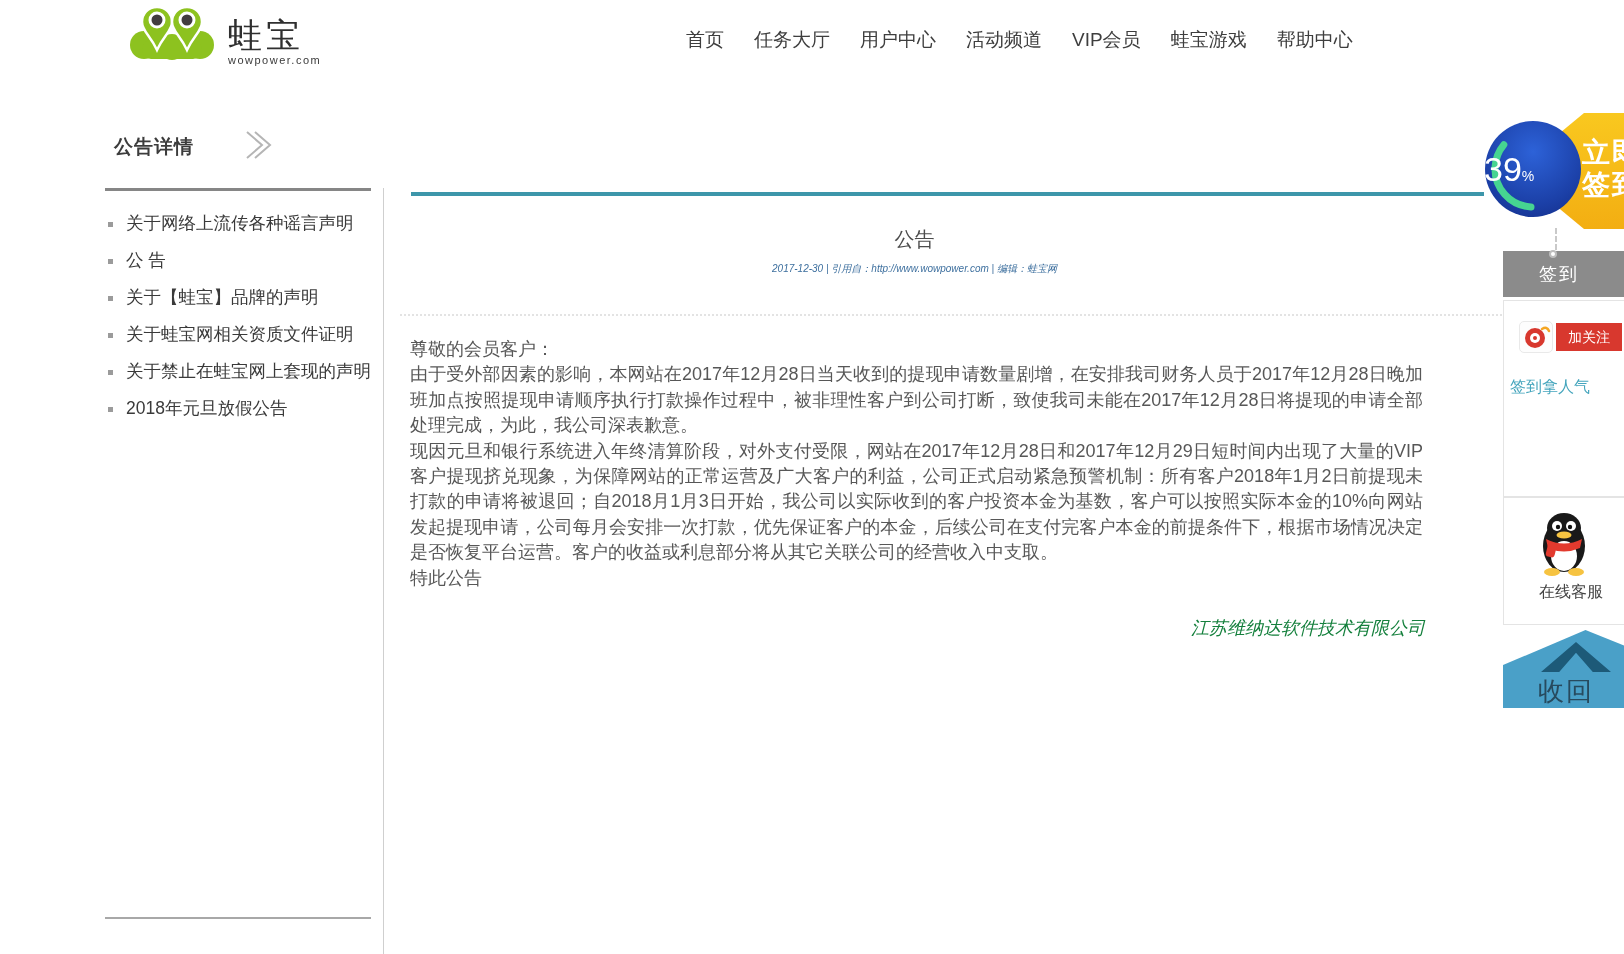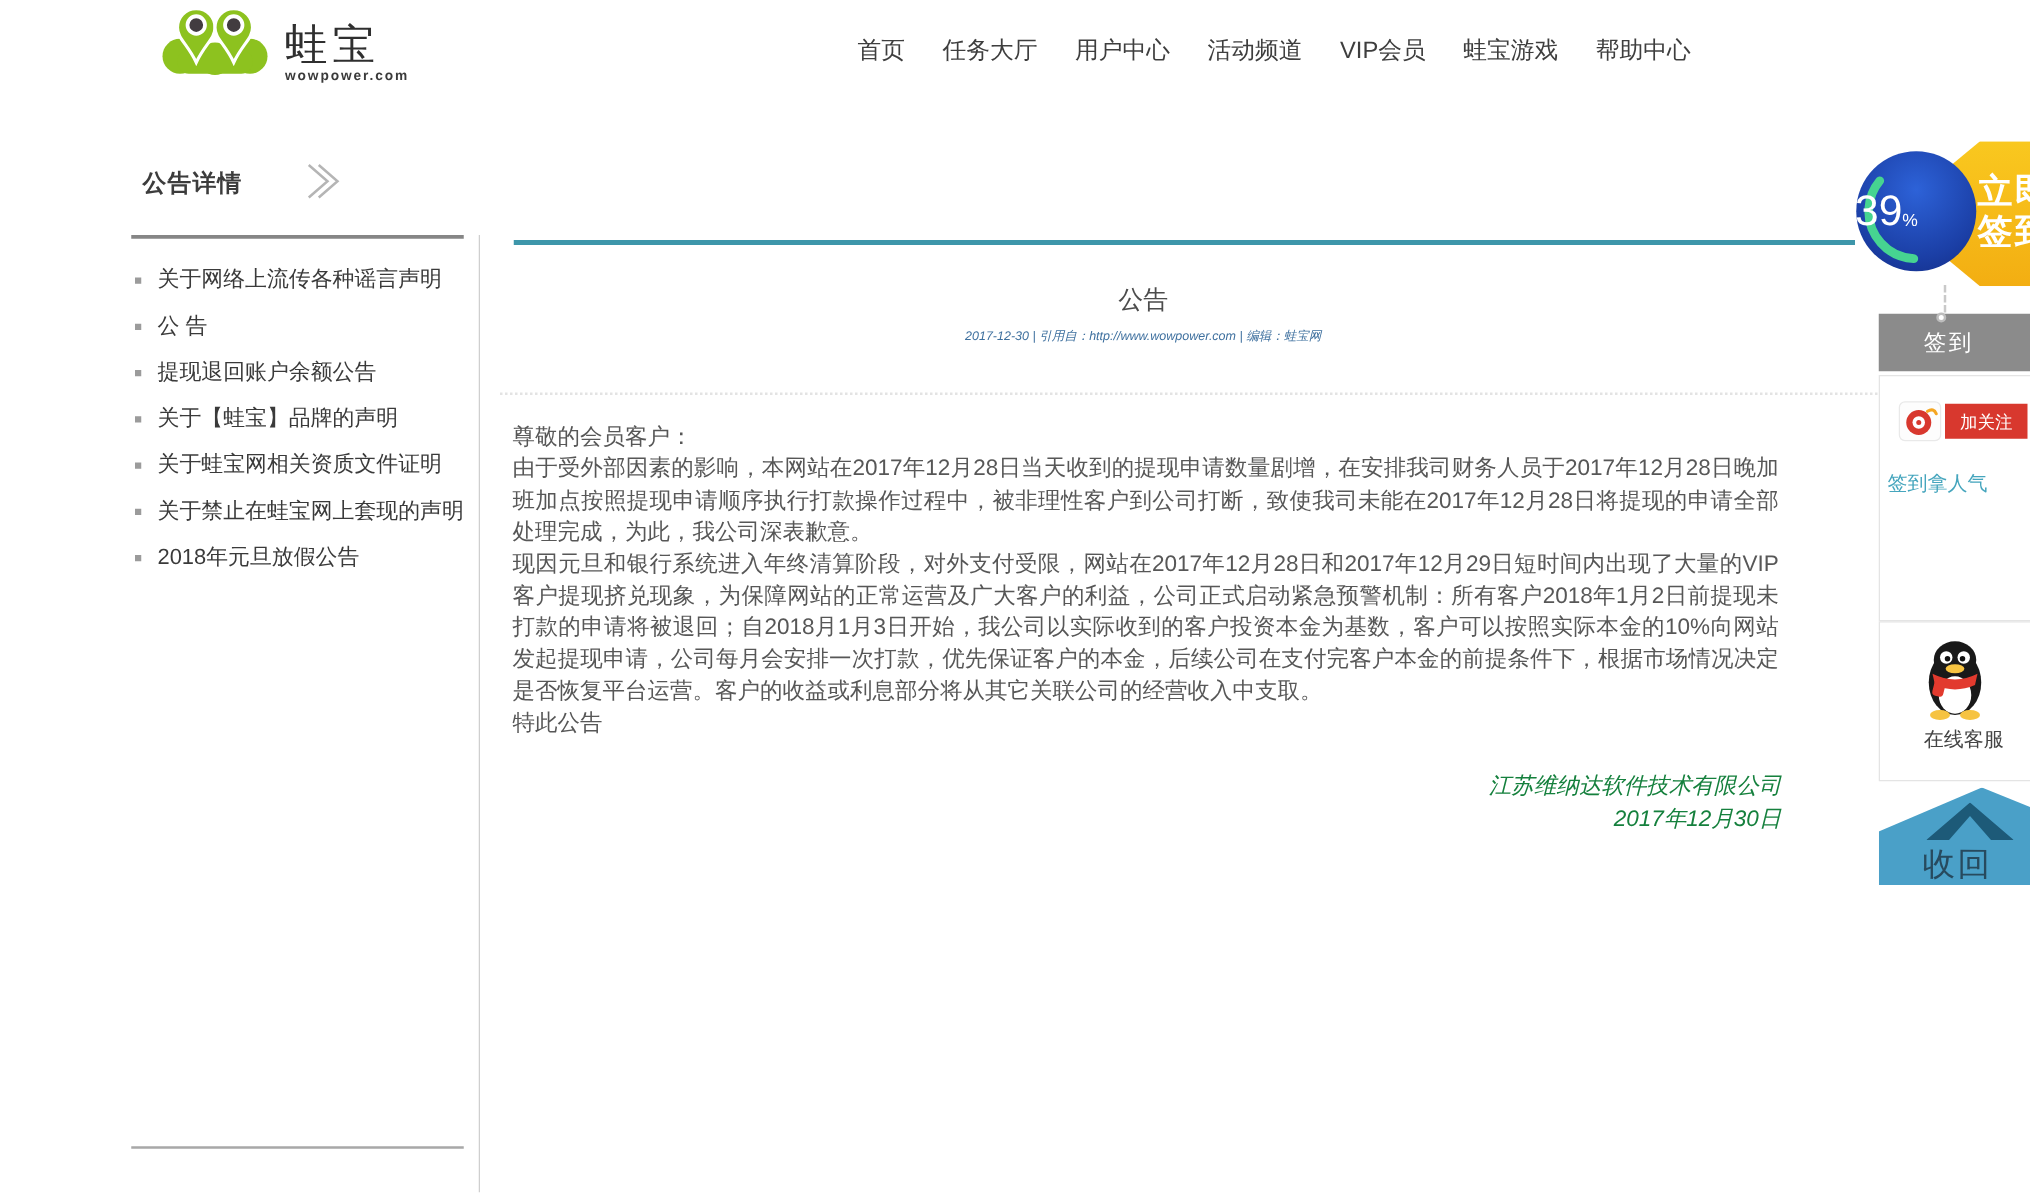--- a/index.html
+++ b/index.html
@@ -11,21 +11,21 @@
     background:#fff;
     font-family:"Liberation Sans","DejaVu Sans",sans-serif;
     color:#333;
   }
   .abs { position:absolute; }
 
   
   .logo { left:128px; top:4px; display:flex; align-items:flex-end; }
   .logo-text { margin-left:12px; margin-top:4px; }
   .logo-cn { font-size:34px; color:#2f2f2f; letter-spacing:4px; line-height:36px; }
-  .logo-en { font-size:11px; font-weight:bold; color:#3a3a3a; letter-spacing:1.5px; margin-top:1px; }
+  .logo-en { font-size:11px; font-weight:normal; color:#3a3a3a; letter-spacing:1.5px; margin-top:1px; }
 
   .main-nav { left:686px; top:27px; display:flex; gap:30px; list-style:none; }
   .main-nav li { font-size:19px; color:#3e3e3e; cursor:pointer; white-space:nowrap; }
 
   
   .sb-title { left:114px; top:134px; font-size:19px; font-weight:bold; color:#3c3c3c; letter-spacing:1px; }
   .sb-chevron { left:240px; top:128px; }
   .sb-rule-top { left:105px; top:188px; width:266px; height:3px; background:#868686; }
   .sb-rule-bottom { left:105px; top:917px; width:266px; height:2px; background:#a8a8a8; }
   .sb-vline { left:383px; top:188px; width:1px; height:766px; background:#cfcfcf; }
@@ -139,24 +139,20 @@
   <li>
     <span class="sb-bullet"></span>
     <span>关于网络上流传各种谣言声明</span>
   </li>
 
   <li>
     <span class="sb-bullet"></span>
     <span>公 告</span>
   </li>
 
-  <li>
-    <span class="sb-bullet"></span>
-    <span>提现退回账户余额公告</span>
-  </li>
 
   <li>
     <span class="sb-bullet"></span>
     <span>关于【蛙宝】品牌的声明</span>
   </li>
 
   <li>
     <span class="sb-bullet"></span>
     <span>关于蛙宝网相关资质文件证明</span>
   </li>
@@ -183,21 +179,20 @@
 
   <p>由于受外部因素的影响，本网站在2017年12月28日当天收到的提现申请数量剧增，在安排我司财务人员于2017年12月28日晚加班加点按照提现申请顺序执行打款操作过程中，被非理性客户到公司打断，致使我司未能在2017年12月28日将提现的申请全部处理完成，为此，我公司深表歉意。</p>
 
   <p>现因元旦和银行系统进入年终清算阶段，对外支付受限，网站在2017年12月28日和2017年12月29日短时间内出现了大量的VIP客户提现挤兑现象，为保障网站的正常运营及广大客户的利益，公司正式启动紧急预警机制：所有客户2018年1月2日前提现未打款的申请将被退回；自2018月1月3日开始，我公司以实际收到的客户投资本金为基数，客户可以按照实际本金的10%向网站发起提现申请，公司每月会安排一次打款，优先保证客户的本金，后续公司在支付完客户本金的前提条件下，根据市场情况决定是否恢复平台运营。客户的收益或利息部分将从其它关联公司的经营收入中支取。</p>
 
   <p>特此公告</p>
 </div>
 
 <div class="abs signature">
   <div class="sig-company">江苏维纳达软件技术有限公司</div>
-  <div class="sig-date">2017年12月30日</div>
 </div>
 
 <div class="abs octagon">
   <div class="l l1">立即</div>
   <div class="l">签到</div>
 </div>
 
 <div class="abs progress-wrap">
   <svg width="98" height="98" viewBox="0 0 98 98">
     <defs>

